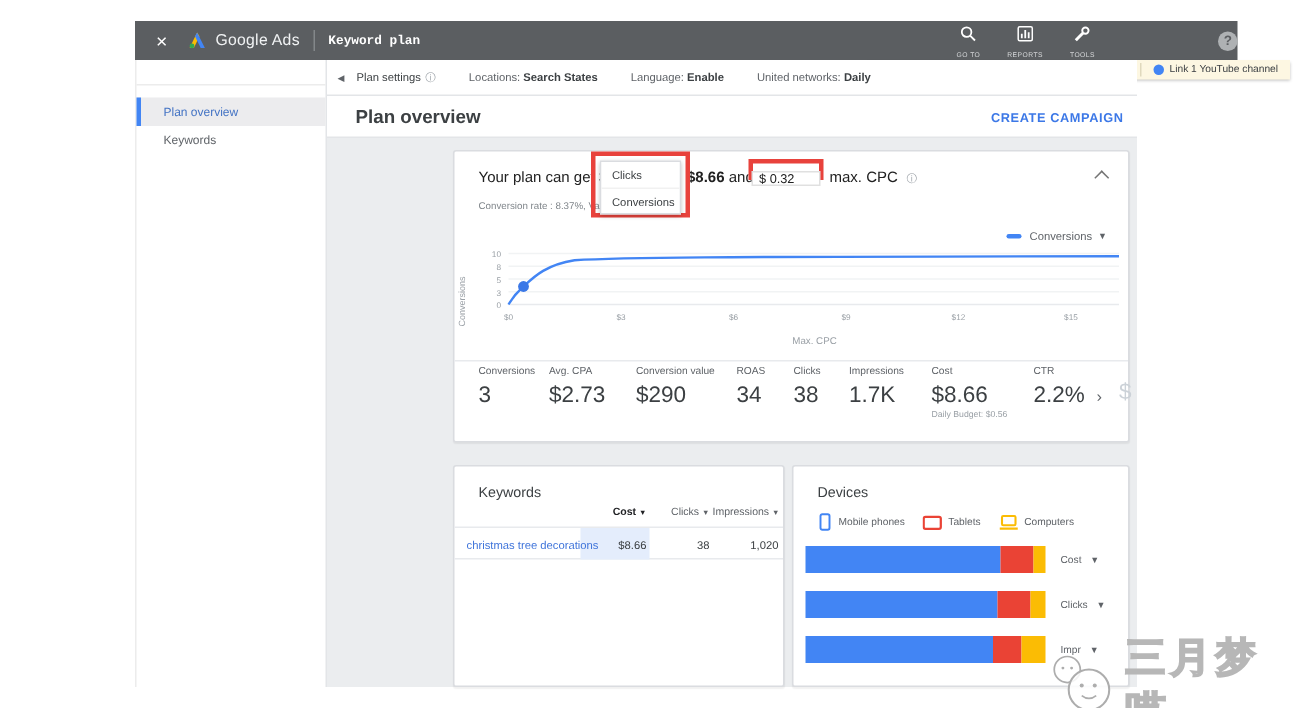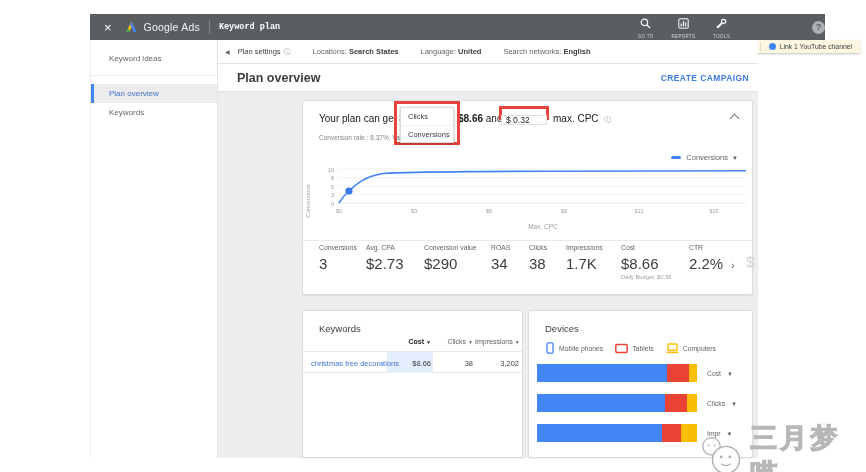--- a/index.html
+++ b/index.html
@@ -172,33 +172,32 @@
     </span>
     <span class="notif-sep"></span>
     <span class="notif-item">
       <span class="notif-dot" style="background:#4285f4"></span>
       <span>Link 1 YouTube channel</span>
     </span>
   </div>
 
   <div class="abs sidebar">
     <div class="side-pad"></div>
-    <div class="side-item">Keyword ideas</div>
     <div class="side-gap"></div>
     <div class="side-item sel">Plan overview</div>
     <div class="side-item">Keywords</div>
   </div>
 
   <div class="abs settings-bar">
     <span class="back-arrow">◀</span>
     <span class="settings-name">Plan settings</span>
     <span class="info-i">ⓘ</span>
     <span class="filter"><span>Locations:</span> <b>Search States</b></span>
-    <span class="filter"><span>Language:</span> <b>United</b></span>
-    <span class="filter"><span>Search networks:</span> <b>English</b></span>
+    <span class="filter"><span>Language:</span> <b>Enable</b></span>
+    <span class="filter"><span>United networks:</span> <b>Daily</b></span>
   </div>
 
   <div class="abs title-row">
     <span class="page-title">Plan overview</span>
     <span class="create-campaign">CREATE CAMPAIGN</span>
   </div>
 
   <div class="abs content">
 
     <div class="card plan-card">
@@ -299,21 +298,21 @@
       <div class="kw-head">
         <span class="col col-cost"><span>Cost</span><span class="sort-caret">▼</span></span>
         <span class="col col-clicks"><span>Clicks</span><span class="sort-caret">▼</span></span>
         <span class="col col-impr"><span>Impressions</span><span class="sort-caret">▼</span></span>
       </div>
       <div class="kw-row">
         <span class="cost-hl"></span>
         <span class="kw-link">christmas tree decorations</span>
         <span class="col col-cost">$8.66</span>
         <span class="col col-clicks">38</span>
-        <span class="col col-impr">3,202</span>
+        <span class="col col-impr">1,020</span>
       </div>
     </div>
 
     <div class="card dev-card">
       <span class="card-title">Devices</span>
       <div class="dev-legend">
         <span class="chip">
           <svg width="10" height="12" viewBox="0 0 10 12">
               <rect x="2" y="0.8" width="6" height="10.4" rx="1.2" fill="none" stroke="#4285f4" stroke-width="1.3"></rect>
             </svg>

